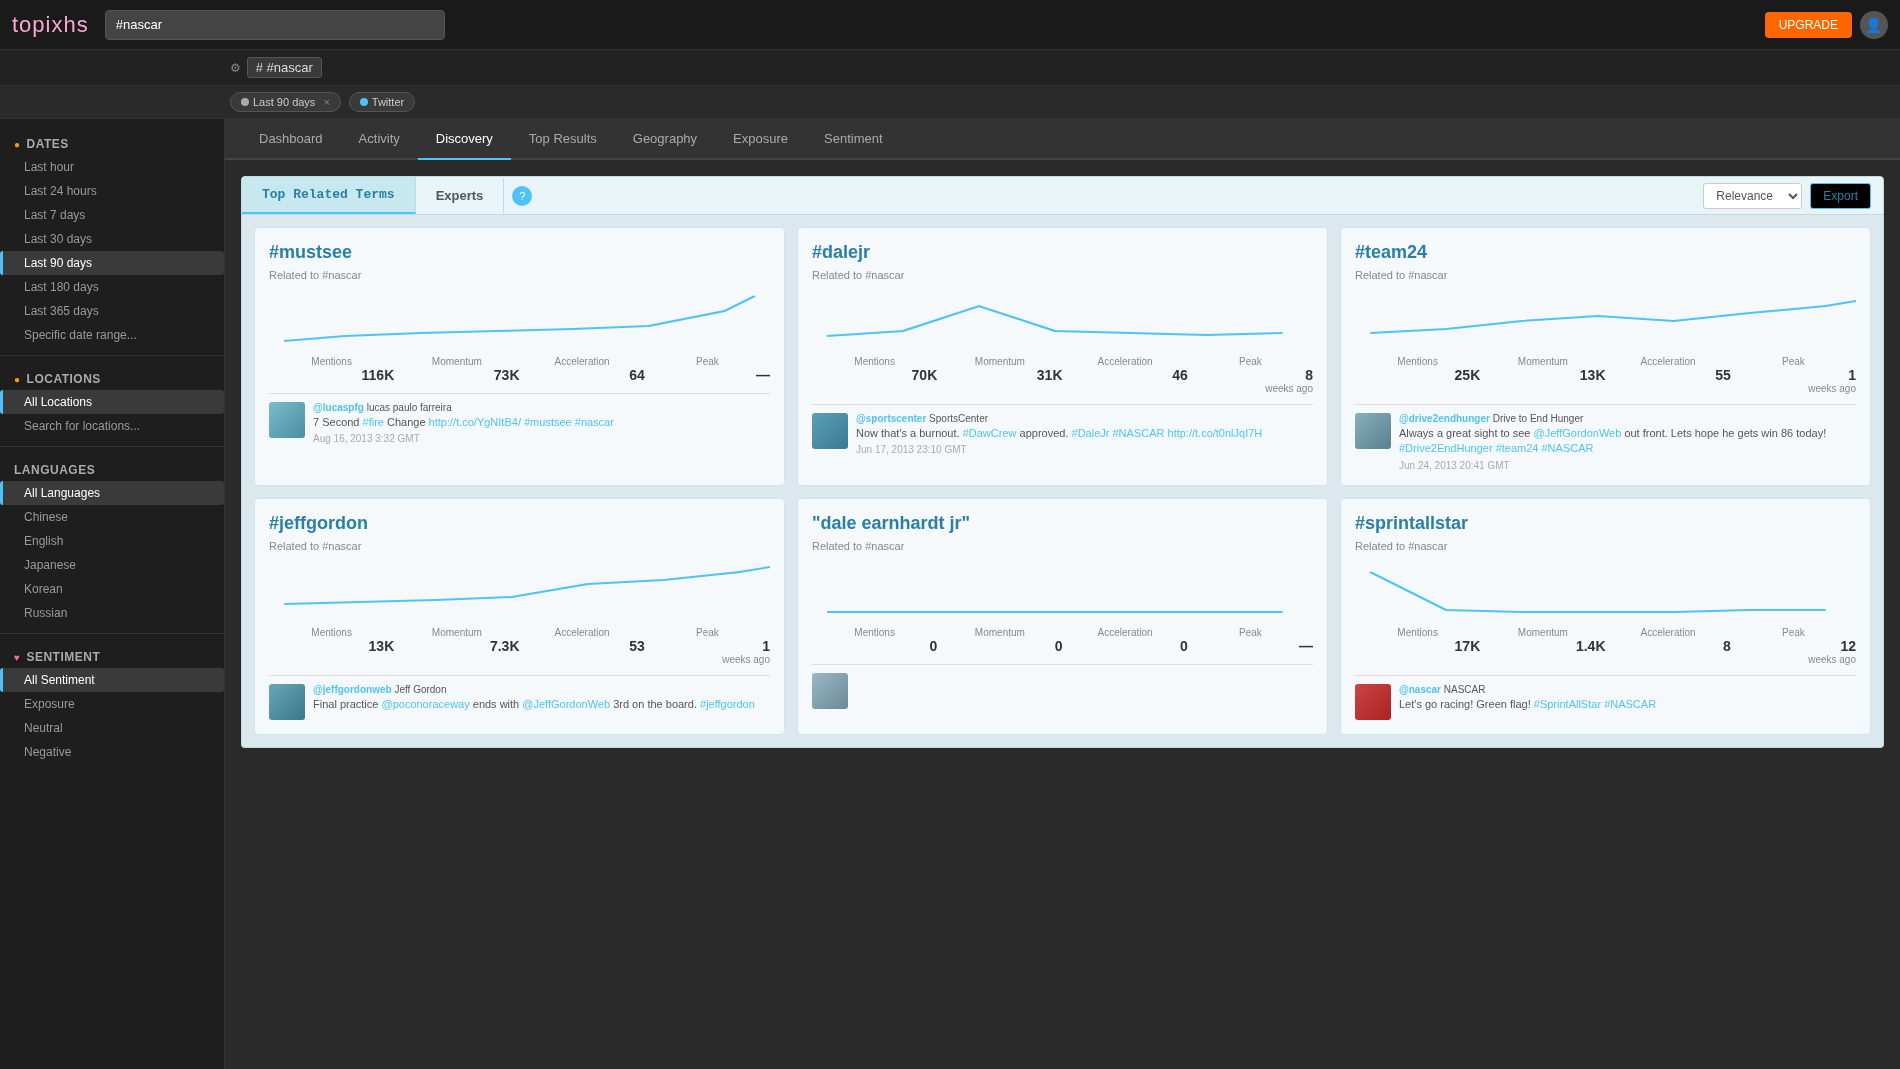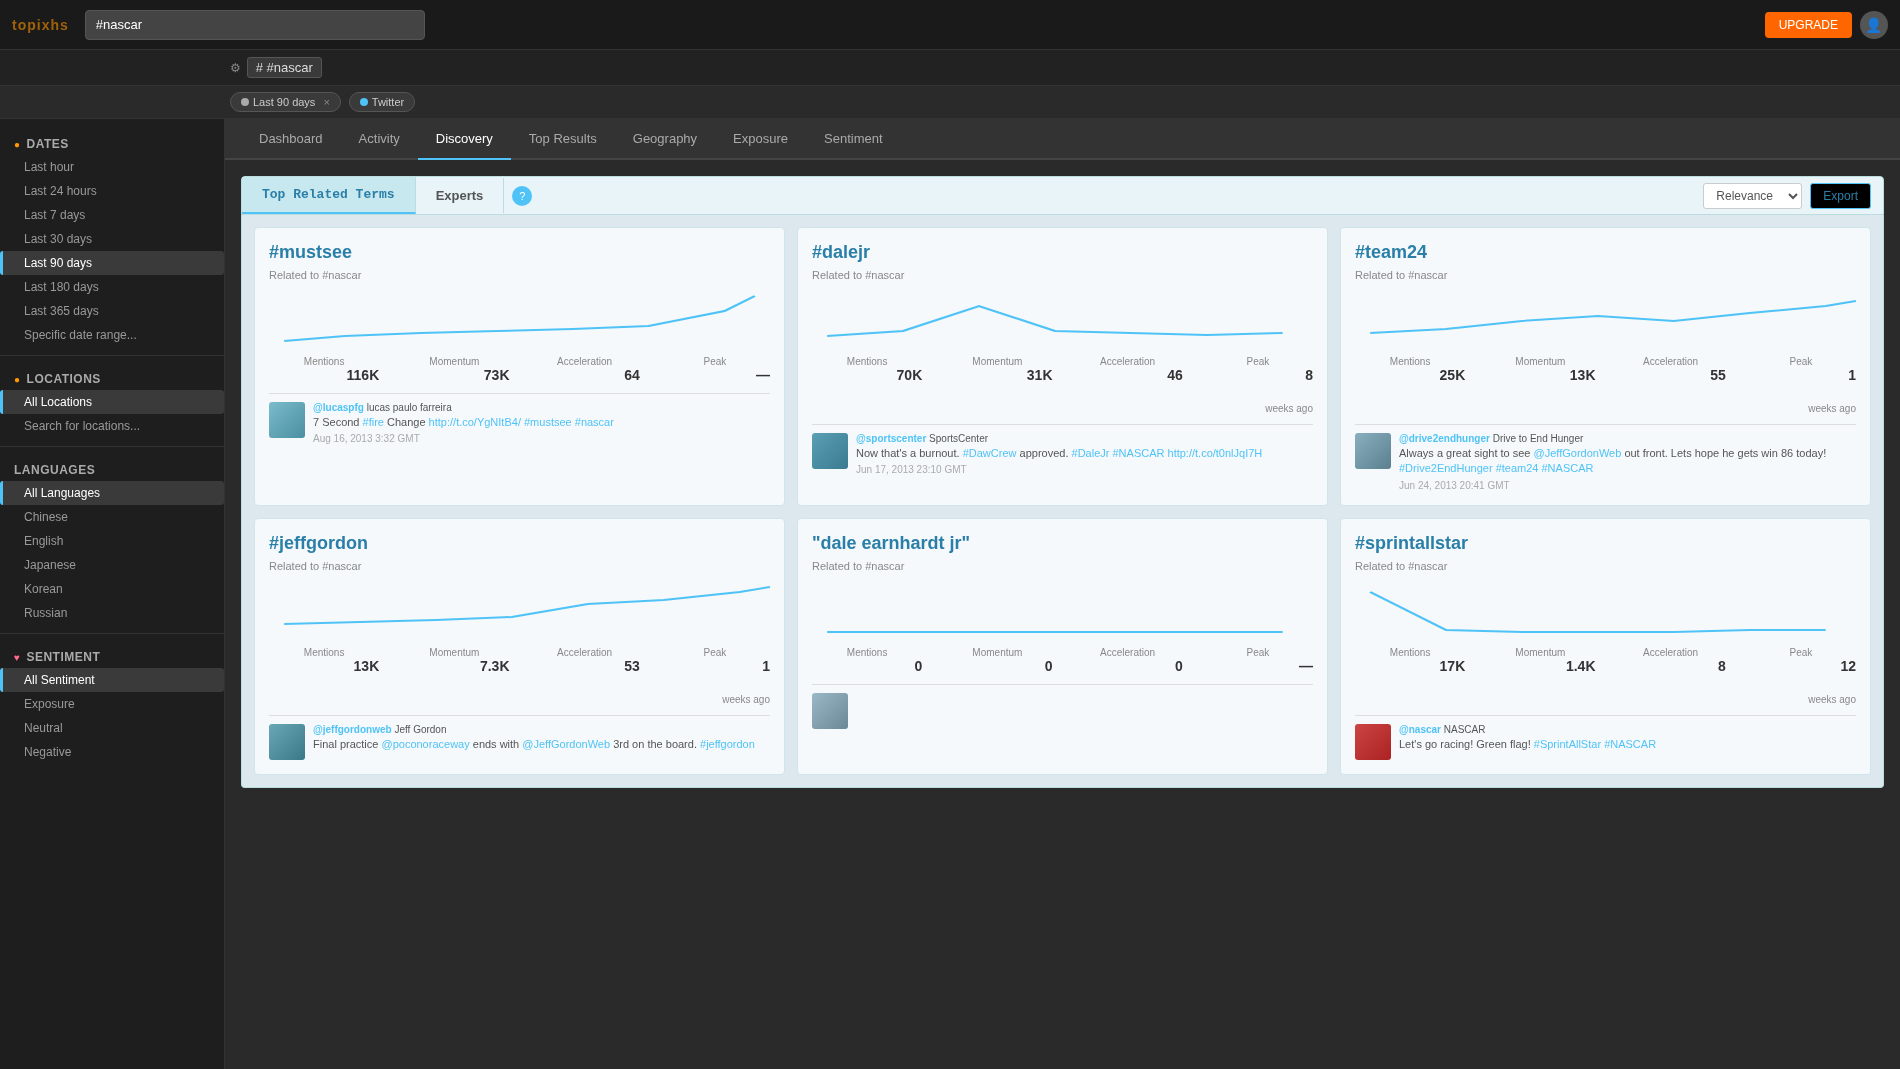--- a/index.html
+++ b/index.html
@@ -8,23 +8,23 @@
     
     #header {
       background: #1a1a1a;
       height: 50px;
       display: flex;
       align-items: center;
       padding: 0 12px;
       border-bottom: 1px solid #333;
     }
     #logo {
-      color: #a16207;
-      font-size: 14px;
-      font-weight: bold;
+      color: #f9a8d4;
+      font-size: 22px;
+      font-weight: normal;
       margin-right: 16px;
       letter-spacing: 1px;
     }
     #search-bar {
       flex: 1;
       max-width: 340px;
       height: 30px;
       background: #444;
       border: 1px solid #555;
       border-radius: 4px;
@@ -258,21 +258,21 @@
     .card-chart {
       height: 55px;
       margin: 4px 0;
     }
 
     
     .card-stats {
       display: grid;
       grid-template-columns: repeat(4, 1fr);
       text-align: center;
-      gap: 20px;
+      gap: 0;
     }
     .stat-label {
       font-size: 10px;
       color: #888;
     }
     .stat-value {
       font-size: 14px;
       font-weight: bold;
       color: #333;
       text-align: right;

